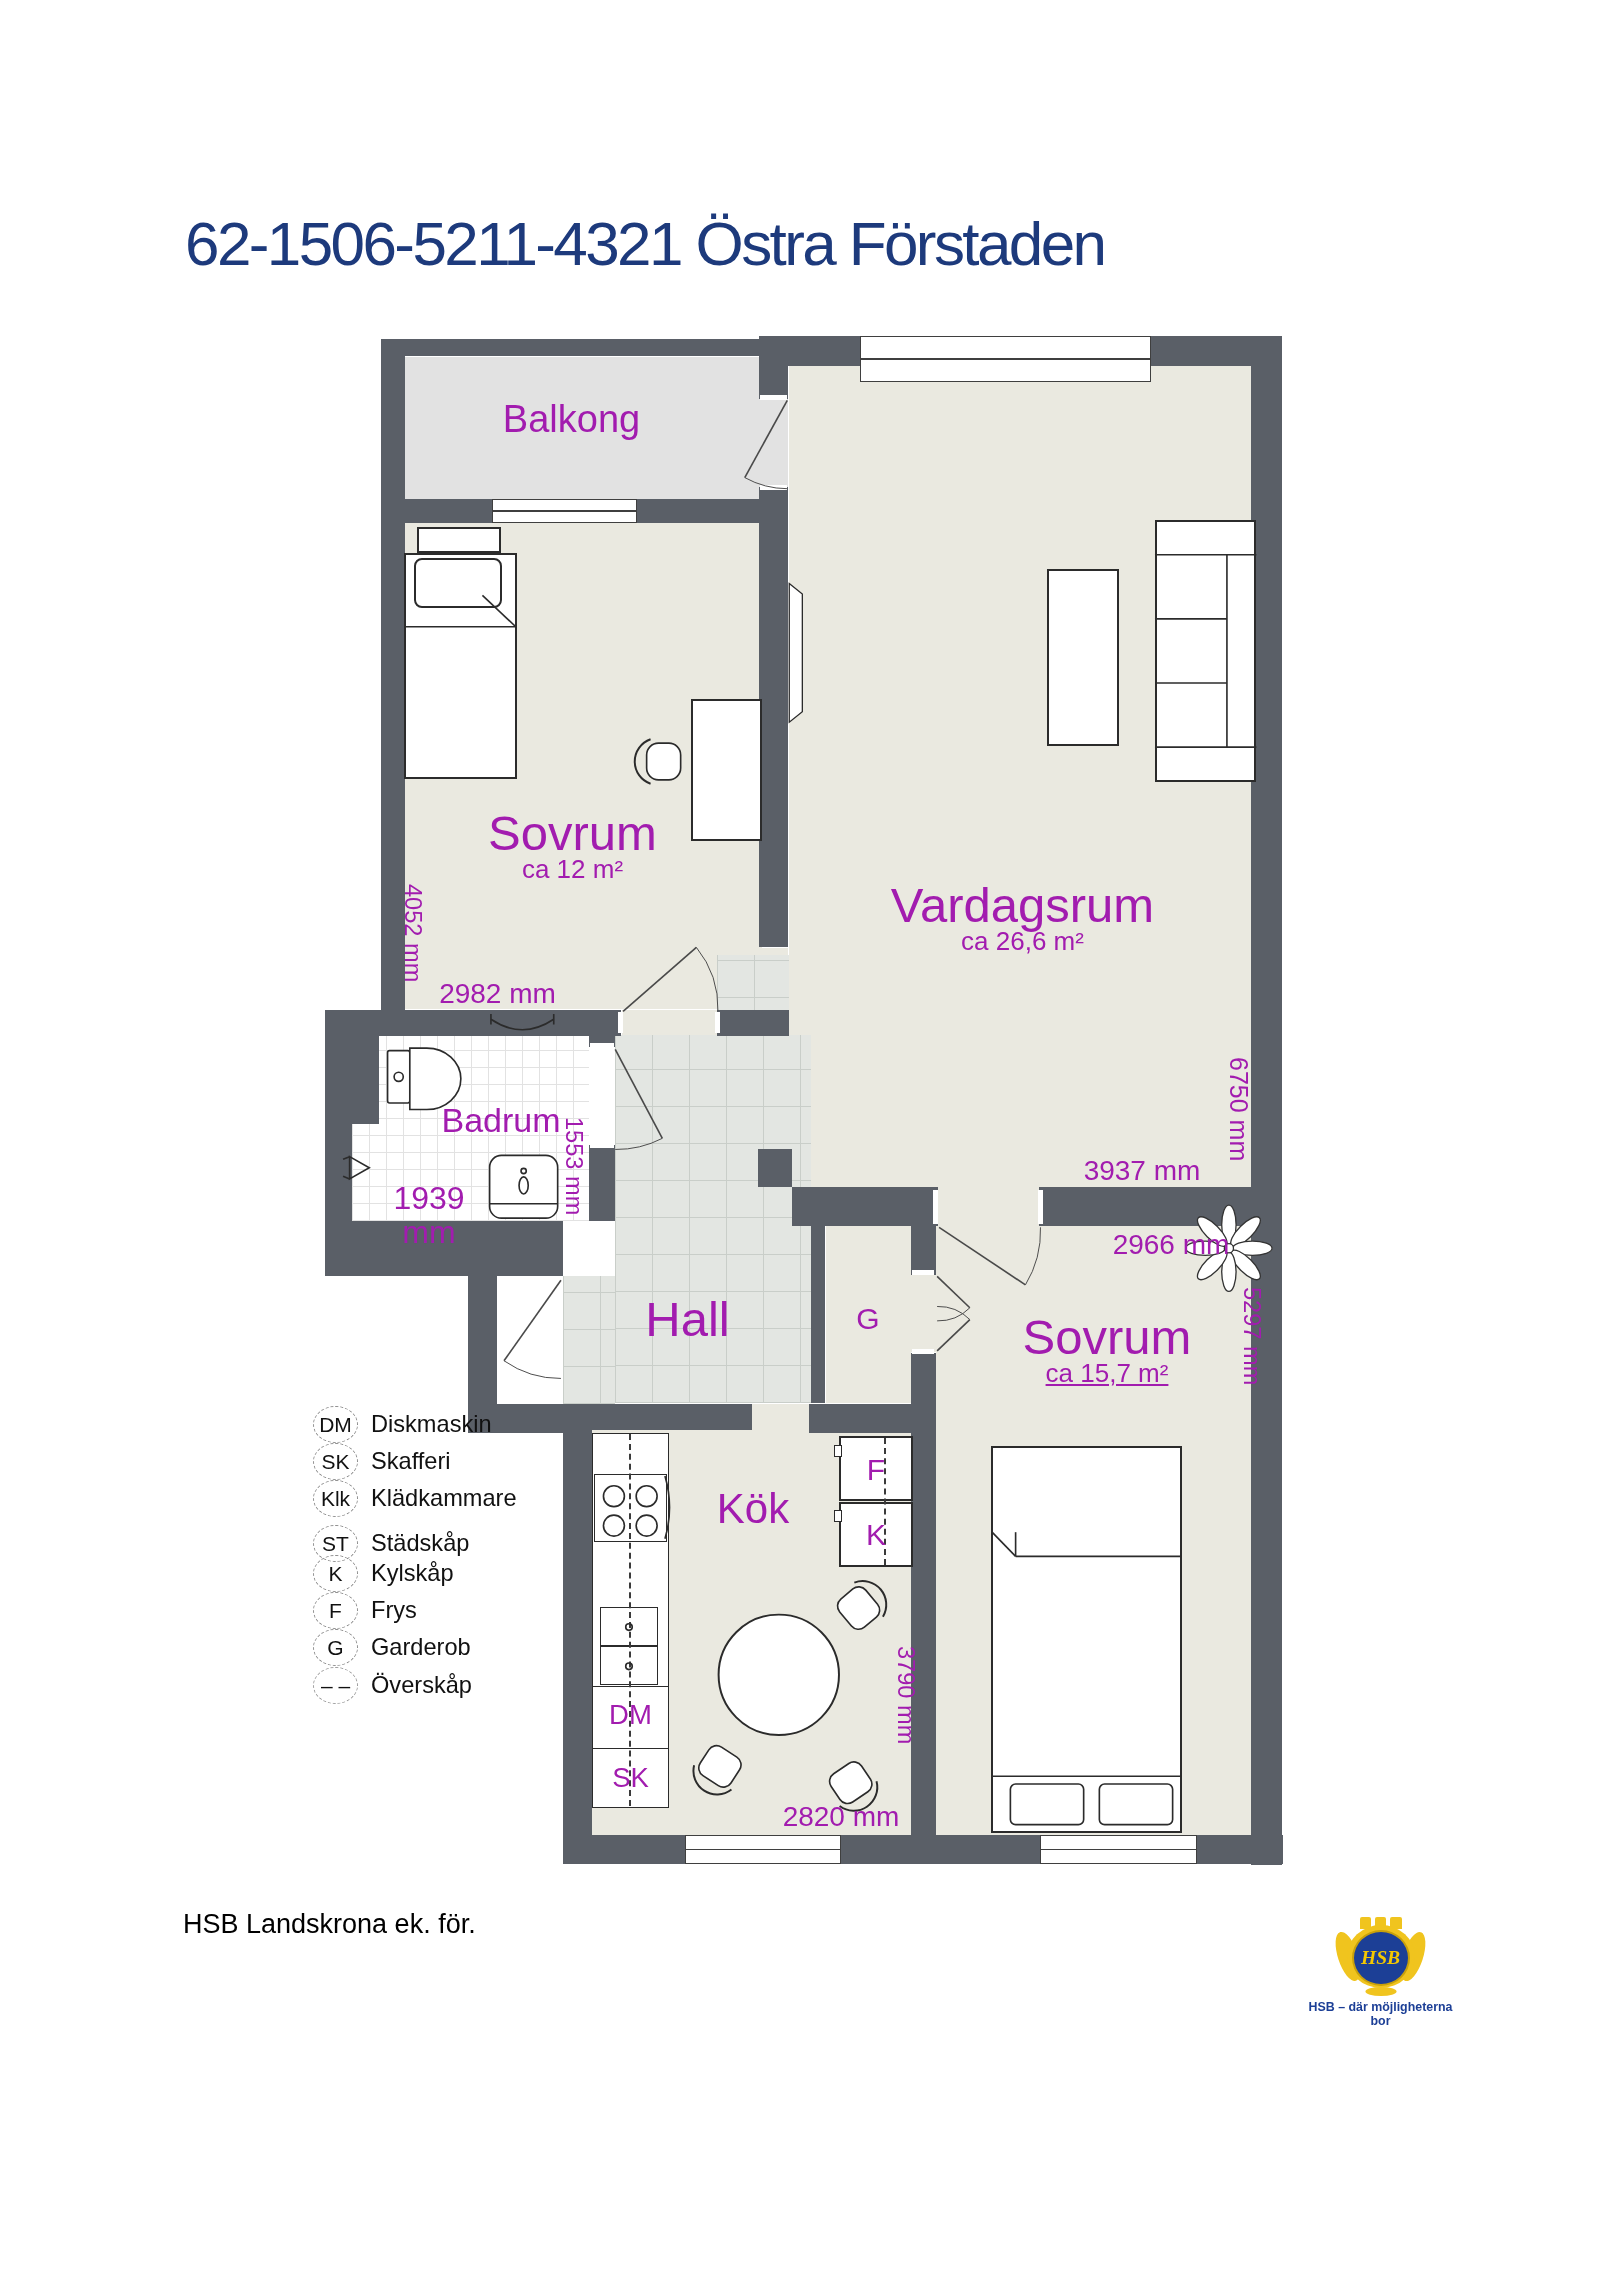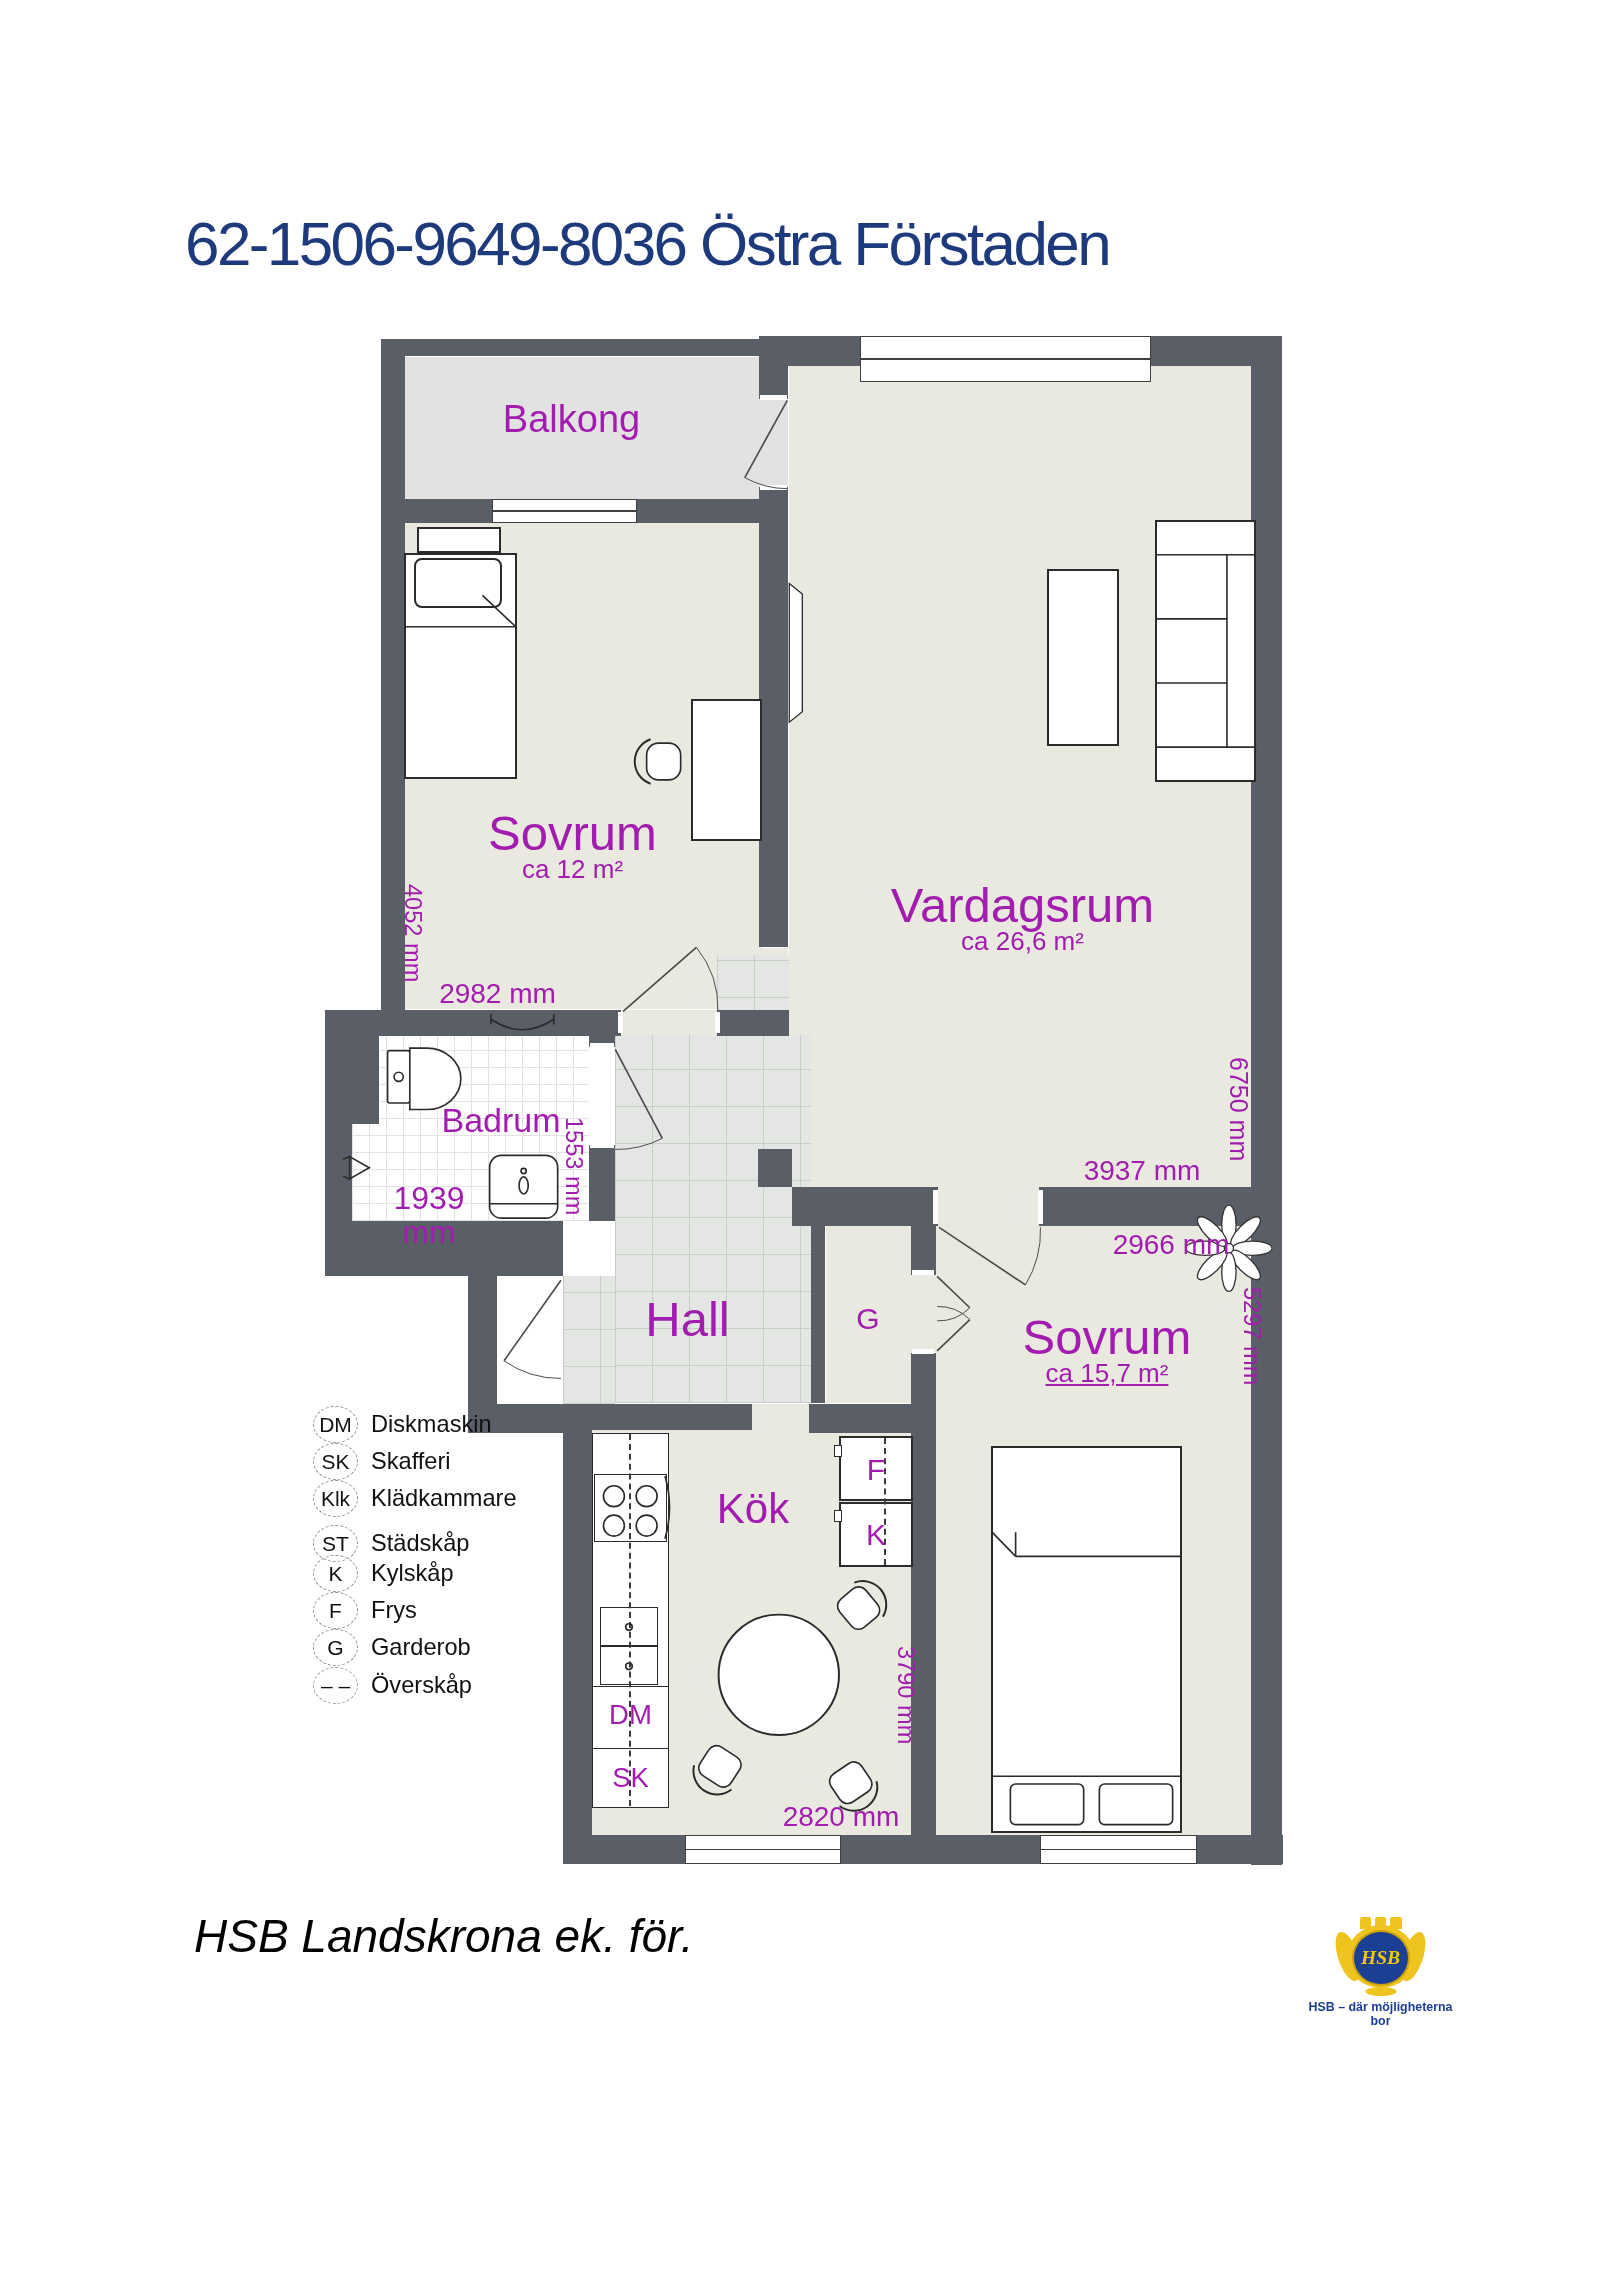--- a/index.html
+++ b/index.html
@@ -25,21 +25,21 @@
   .ar{font-size:26px;}
   .dim{font-size:28px;}
   .dimv{writing-mode:vertical-rl;white-space:nowrap;}
   .dash-v{position:absolute;border-left:2px dashed #3a3a3a;}
   .lg-row{position:absolute;left:313px;height:37px;display:flex;align-items:center;}
   .lg-badge{width:43px;height:35px;border:1.3px dashed #8a8a8a;border-radius:50%;
             display:flex;align-items:center;justify-content:center;font-size:21px;color:#111;flex:0 0 auto;}
   .lg-lab{margin-left:13px;font-size:23.6px;color:#111;white-space:nowrap;}
   #title{position:absolute;left:185px;top:208px;font-size:62px;letter-spacing:-2.6px;color:#1d3a7c;font-weight:500;white-space:nowrap;}
   #subtitle{position:absolute;left:510px;top:281px;width:393px;text-align:center;font-size:51px;color:#000;}
-  #footer{position:absolute;left:194px;top:1909px;font-size:46px;color:#000;white-space:nowrap;font-style:italic;}
+  #footer{position:absolute;left:183px;top:1909px;font-size:27px;color:#000;white-space:nowrap;}
   
   #logo{position:absolute;left:1302px;top:1917px;width:157px;text-align:center;}
   .crest{position:relative;width:98px;height:79px;margin:0 auto;}
   .crown{position:absolute;left:50%;top:0;transform:translateX(-50%);width:42px;height:11.8px;display:flex;gap:3.9px;}
   .crown span{flex:1;background:#f0c41e;border-radius:2px 2px 0 0;}
   .leaf-l,.leaf-r{position:absolute;top:14.4px;width:19.6px;height:51px;background:#f0c41e;border-radius:50%;}
   .leaf-l{left:6.5px;transform:rotate(-18deg);}
   .leaf-r{right:6.5px;transform:rotate(18deg);}
   .shield{position:absolute;left:50%;top:7.9px;transform:translateX(-50%);width:68px;height:63px;
           background:#f0c41e;border-radius:50%;}
@@ -49,21 +49,21 @@
   .bow{position:absolute;left:50%;bottom:0;transform:translateX(-50%);width:31px;height:9.2px;background:#f0c41e;border-radius:50%;}
   #tagline{margin-top:3.9px;font-size:12.4px;font-weight:bold;color:#1c3f96;}
   svg{position:absolute;left:0;top:0;}
   [data-interactable]{}
 </style>
 </head>
 <body>
 
 <div id="page" data-interactable="false">
 
-  <div id="title" data-interactable="false">62-1506-9649-8036 Östra Förstaden</div>
+  <div id="title" data-interactable="false">62-1506-5211-4321 Östra Förstaden</div>
 
   <div class="balc" style="left:404px;top:357px;width:355px;height:143px;" data-interactable="false"></div>
   <div class="balc" style="left:759px;top:399px;width:29.4px;height:88px;" data-interactable="false"></div>
   <div class="floor" style="left:404px;top:523px;width:358px;height:486px;" data-interactable="false"></div>
   <div class="floor" style="left:789px;top:366px;width:463px;height:821px;" data-interactable="false"></div>
   <div class="floor" style="left:759px;top:948px;width:29.4px;height:239px;" data-interactable="false"></div>
   <div class="floor" style="left:936px;top:1187px;width:315px;height:648px;" data-interactable="false"></div>
   <div class="floor" style="left:826px;top:1226px;width:85px;height:177px;" data-interactable="false"></div>
   <div class="floor" style="left:911px;top:1275px;width:25px;height:77px;" data-interactable="false"></div>
   <div class="floor" style="left:592px;top:1404px;width:319px;height:432px;" data-interactable="false"></div>

